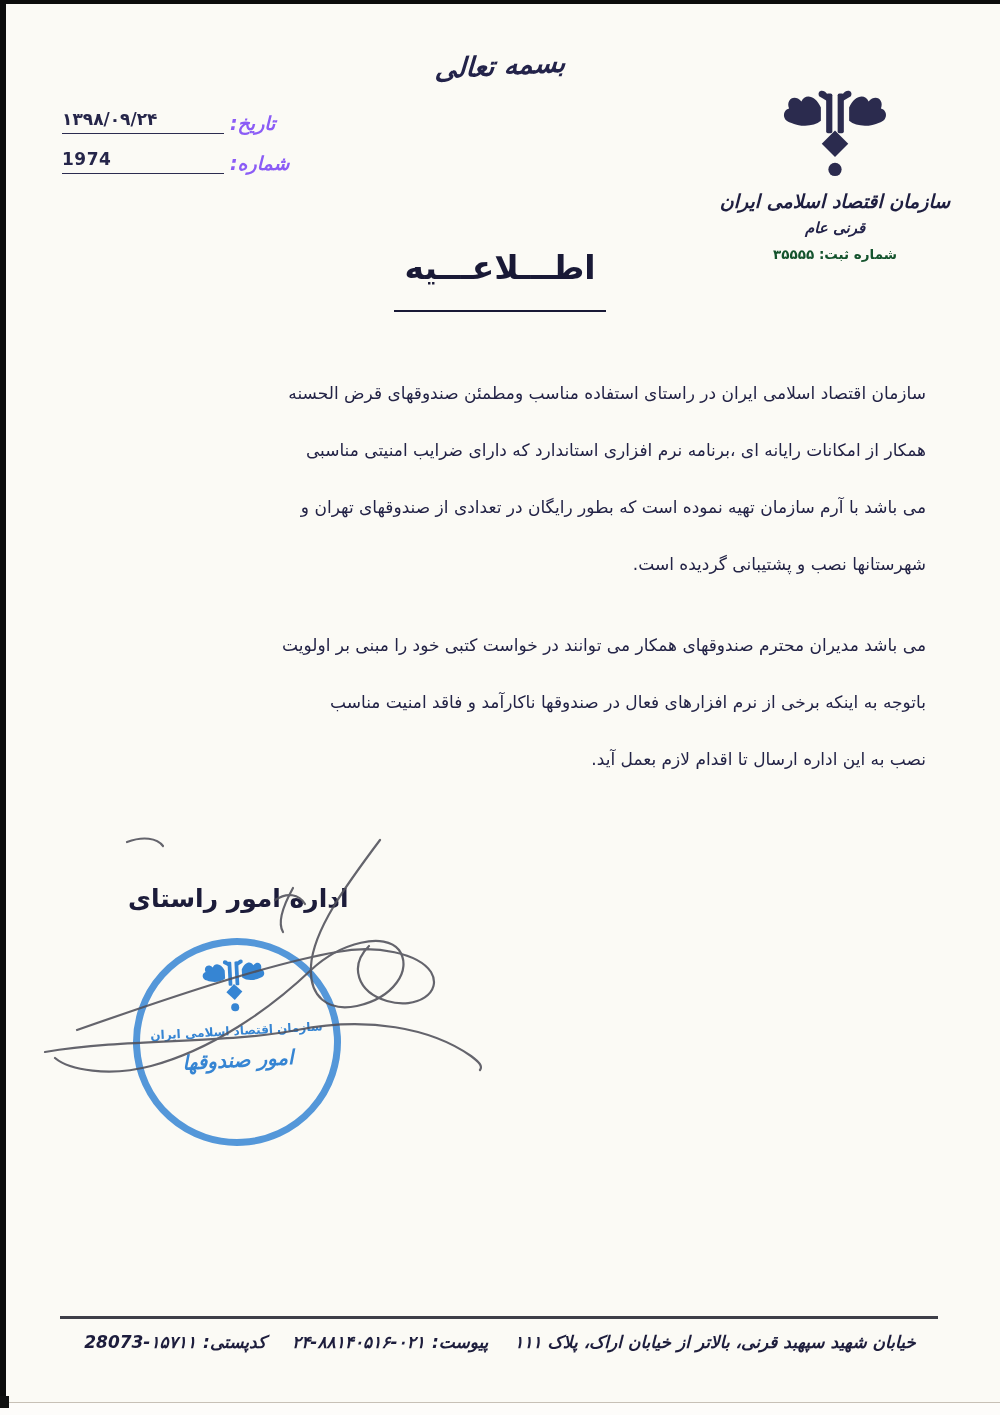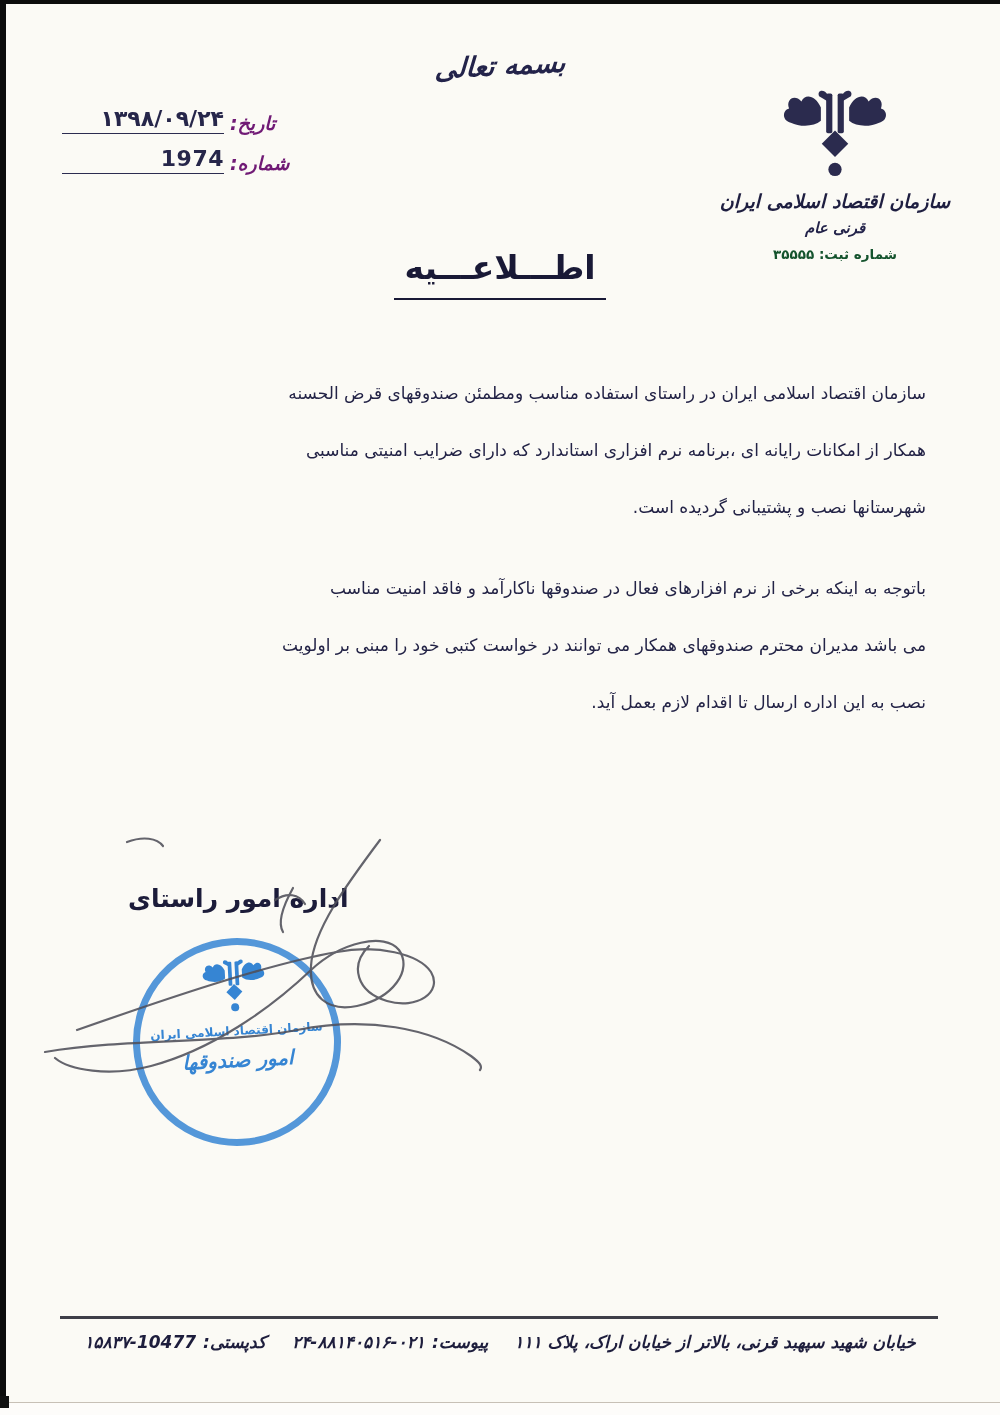--- a/index.html
+++ b/index.html
@@ -23,29 +23,29 @@
   
   .org{position:absolute;right:40px;top:86px;width:250px;text-align:center;direction:rtl;}
   .org .emblem{width:106px;height:98px;}
   .org-name{font-size:19px;font-weight:bold;font-style:italic;color:#1e1e40;margin-top:2px;white-space:nowrap;}
   .org-type{font-size:15px;font-weight:bold;font-style:italic;margin-top:7px;color:#23234a;}
   .org-reg{font-size:13.5px;font-weight:bold;margin-top:9px;color:#14532d;}
 
   
   .meta{position:absolute;left:62px;top:94px;width:252px;direction:rtl;}
   .meta-row{display:flex;align-items:flex-end;height:40px;}
-  .meta-label{width:84px;font-size:19px;font-weight:bold;font-style:italic;color:#701a75;
+  .meta-label{width:84px;font-size:19px;font-weight:bold;font-style:italic;color:#8b5cf6;
     text-align:left;padding-left:6px;white-space:nowrap;}
-  .meta-value{flex:1;border-bottom:1.6px solid #2c2c50;text-align:right;
-    font-size:22px;font-weight:600;letter-spacing:1px;padding-bottom:2px;min-height:22px;}
+  .meta-value{flex:1;border-bottom:1.6px solid #2c2c50;text-align:left;
+    font-size:17px;font-weight:600;letter-spacing:1px;padding-bottom:2px;min-height:22px;}
 
   
   .title-wrap{position:absolute;left:0;right:0;top:248px;text-align:center;}
   .title-wrap span{display:inline-block;font-size:33px;font-weight:bold;color:#191936;
-    padding:0 10px 11px;border-bottom:2.5px solid #191936;}
+    padding:0 10px 23px;border-bottom:2.5px solid #191936;}
 
   
   .body{position:absolute;right:74px;left:60px;top:383px;direction:rtl;text-align:right;
     font-size:17px;font-weight:500;color:#232346;}
   .body .line{height:57px;white-space:nowrap;}
   .para2{margin-top:24px;}
 
   
   .sig-title{position:absolute;left:128px;top:884px;font-size:25px;font-weight:bold;
     color:#1c1c3a;direction:rtl;white-space:nowrap;}
@@ -121,25 +121,26 @@
   </div>
 
   <div class="title-wrap">
     <span>اطـــلاعـــیه</span>
   </div>
 
   <div class="body">
     <div class="para1">
       <div class="line">سازمان اقتصاد اسلامی ایران در راستای استفاده مناسب ومطمئن صندوقهای قرض الحسنه</div>
       <div class="line">همکار از امکانات رایانه ای ،برنامه نرم افزاری استاندارد که دارای ضرایب امنیتی مناسبی</div>
+      <div class="line">می باشد با آرم سازمان تهیه نموده است که بطور رایگان در تعدادی از صندوقهای تهران و</div>
       <div class="line">شهرستانها نصب و پشتیبانی گردیده است.</div>
     </div>
     <div class="para2">
+      <div class="line">می باشد مدیران محترم صندوقهای همکار می توانند در خواست کتبی خود را مبنی بر اولویت</div>
       <div class="line">باتوجه به اینکه برخی از نرم افزارهای فعال در صندوقها ناکارآمد و فاقد امنیت مناسب</div>
-      <div class="line">می باشد مدیران محترم صندوقهای همکار می توانند در خواست کتبی خود را مبنی بر اولویت</div>
       <div class="line">نصب به این اداره ارسال تا اقدام لازم بعمل آید.</div>
     </div>
   </div>
 
   <div class="sig-title">اداره امور راستای</div>
 
   <div class="stamp">
     <svg class="emblem" fill="#2c7fd2">
       <use href="#emblem"></use>
     </svg>
@@ -160,17 +161,17 @@
 
   <div class="footer-rule"></div>
   <div class="footer">
     <span class="seg">خیابان شهید سپهبد قرنی، بالاتر از خیابان اراک، پلاک ۱۱۱</span>
     <span class="seg">
       <span>پیوست:</span>
       <span class="num">۲۴-۸۸۱۴۰۵۱۶-۰۲۱</span>
     </span>
     <span class="seg">
       <span>کدپستی:</span>
-      <span class="num">۱۵۸۳۷-10477</span>
+      <span class="num">28073-۱۵۷۱۱</span>
     </span>
   </div>
 
 </div>
 
 </body></html>

